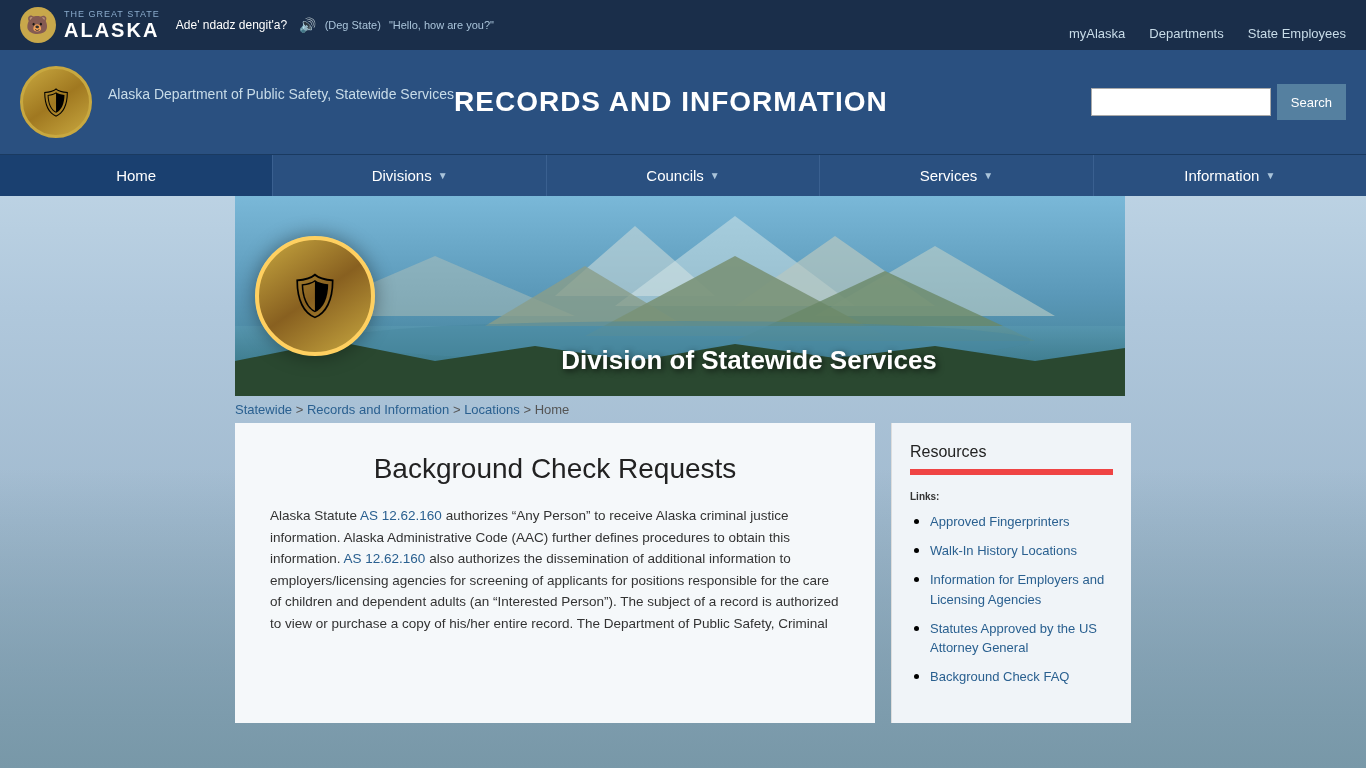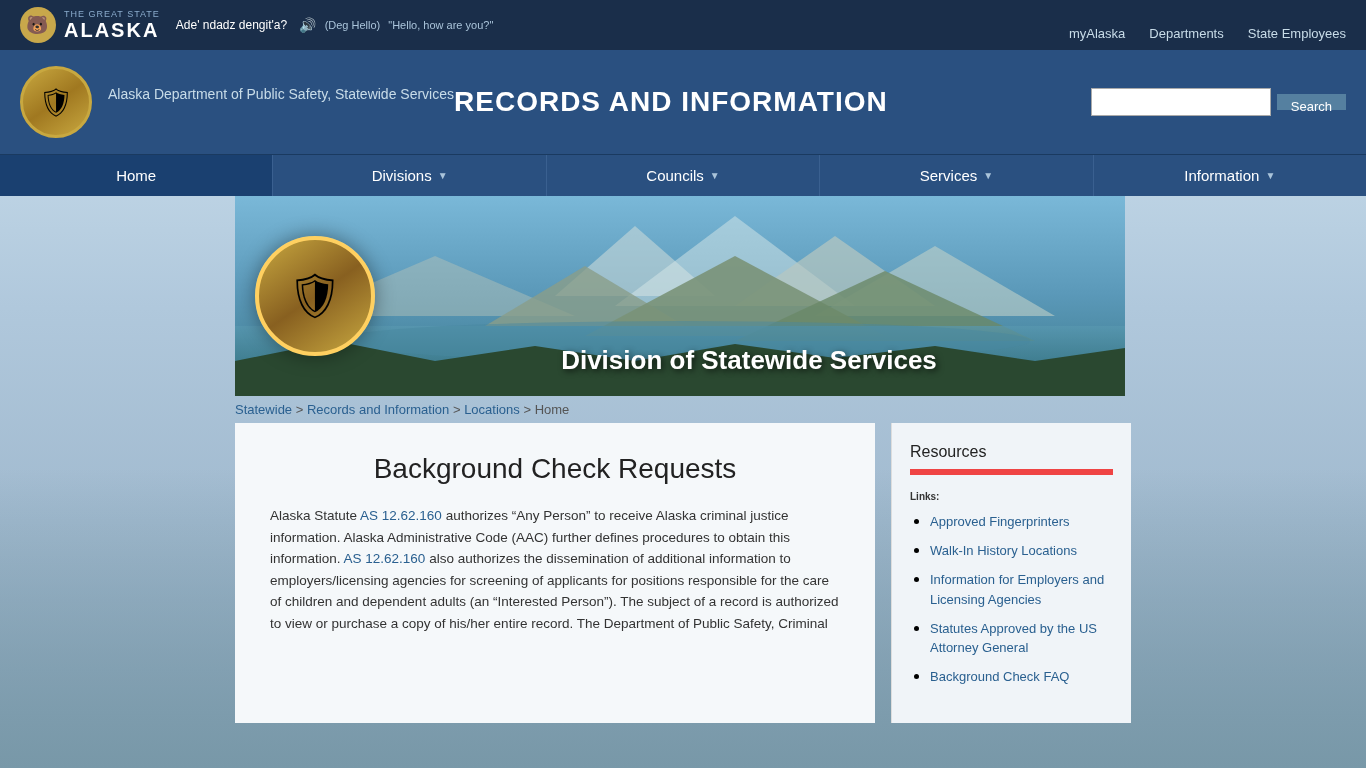--- a/index.html
+++ b/index.html
@@ -133,21 +133,21 @@
       font-size: 13px;
       border: 1px solid #aaa;
     }
     #search-button {
       background: #5580a0;
       color: #fff;
       border: none;
       padding: 5px 14px;
       font-size: 13px;
       cursor: pointer;
-      height: 16px;
+      height: 36px;
     }
 
     
     #nav {
       background: #2a5080;
       display: flex;
       border-top: 1px solid #1a3a60;
     }
     .nav-item {
       flex: 1;
@@ -331,21 +331,21 @@
 <div id="top-bar">
   <div id="top-bar-left">
     <div id="alaska-logo-area">
       <div class="alaska-bear">🐻</div>
       <div class="alaska-text-block">
         <span class="alaska-great-state">THE GREAT STATE</span>
         <span class="alaska-name">ALASKA</span>
       </div>
       <span class="alaska-native-text">Ade' ndadz dengit'a?</span>
       <span class="sound-icon">🔊</span>
-      <span class="alaska-native-sub">(Deg Hello)</span>
+      <span class="alaska-native-sub">(Deg State)</span>
       <span class="alaska-native-sub">"Hello, how are you?"</span>
     </div>
   </div>
   <div id="top-bar-right">
     <a href="#">myAlaska</a>
     <a href="#">Departments</a>
     <a href="#">State Employees</a>
   </div>
 </div>
 

